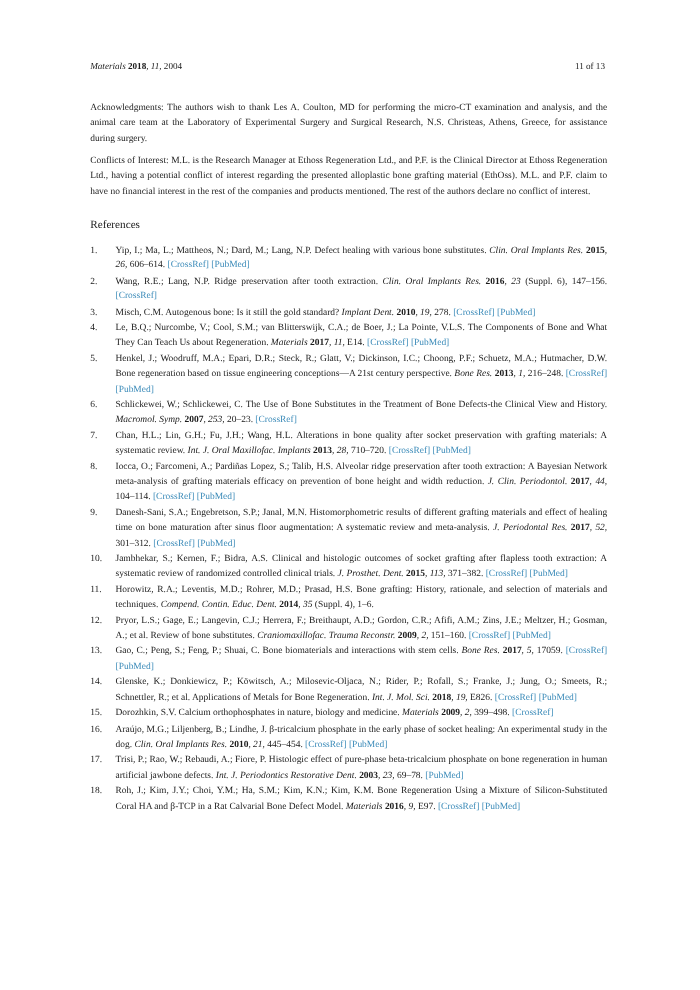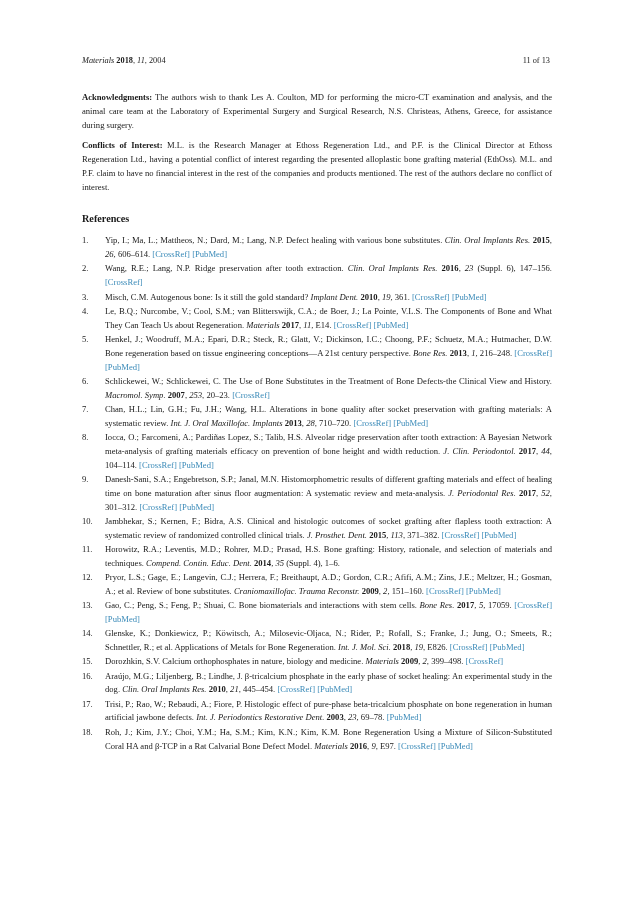--- a/index.html
+++ b/index.html
@@ -15,23 +15,23 @@
     display: flex; justify-content: space-between;
   }
   .header .journal { font-style: italic; }
   .header b { font-weight: bold; font-style: normal; }
   .content {
     position: absolute; left: 82px; width: 470px; top: 91px;
     font-family: "Liberation Serif", serif; font-size: 8.6px; line-height: 13.8px;
     text-align: justify;
   }
   .para { margin: 0 0 7px 0; }
-  .para b { font-weight: bold; }
+  .para b { font-weight: normal; }
   h2.refs {
-    font-family: "Liberation Serif", serif; font-size: 10.2px; font-weight: bold;
+    font-family: "Liberation Serif", serif; font-size: 10.2px; font-weight: normal;
     margin: 17px 0 9px 0;
   }
   ol.reflist { list-style: none; margin: 0; padding: 0; }
   ol.reflist li {
     position: relative; padding-left: 23px; margin-bottom: 0.5px;
     text-align: justify;
   }
   ol.reflist li .num { position: absolute; left: 0; top: 0; }
   .j { font-style: italic; }
   .yr { font-weight: bold; }
@@ -48,21 +48,21 @@
   </div>
 
   <div class="content">
     <p class="para"><b>Acknowledgments:</b> <span>The authors wish to thank Les A. Coulton, MD for performing the micro-CT examination and analysis, and the animal care team at the Laboratory of Experimental Surgery and Surgical Research, N.S. Christeas, Athens, Greece, for assistance during surgery.</span></p>
     <p class="para"><b>Conflicts of Interest:</b> <span>M.L. is the Research Manager at Ethoss Regeneration Ltd., and P.F. is the Clinical Director at Ethoss Regeneration Ltd., having a potential conflict of interest regarding the presented alloplastic bone grafting material (EthOss). M.L. and P.F. claim to have no financial interest in the rest of the companies and products mentioned. The rest of the authors declare no conflict of interest.</span></p>
 
     <h2 class="refs">References</h2>
     <ol class="reflist" id="reflist">
         <li><span class="num">1.</span><span>Yip, I.; Ma, L.; Mattheos, N.; Dard, M.; Lang, N.P. Defect healing with various bone substitutes. </span><span class="j">Clin. Oral Implants Res.</span> <span class="yr">2015</span>, <span class="vol">26</span><span>, 606–614. </span><a class="lnk" href="#" style="color: rgb(58, 138, 184);">[CrossRef]</a> <a class="lnk" href="#" style="color: rgb(58, 138, 184);">[PubMed]</a></li>
         <li><span class="num">2.</span><span>Wang, R.E.; Lang, N.P. Ridge preservation after tooth extraction. </span><span class="j">Clin. Oral Implants Res.</span> <span class="yr">2016</span>, <span class="vol">23</span><span> (Suppl. 6), 147–156. </span><a class="lnk" href="#" style="color: rgb(58, 138, 184);">[CrossRef]</a></li>
-        <li><span class="num">3.</span><span>Misch, C.M. Autogenous bone: Is it still the gold standard? </span><span class="j">Implant Dent.</span> <span class="yr">2010</span>, <span class="vol">19</span><span>, 361. </span><a class="lnk" href="#" style="color: rgb(58, 138, 184);">[CrossRef]</a> <a class="lnk" href="#" style="color: rgb(58, 138, 184);">[PubMed]</a></li>
+        <li><span class="num">3.</span><span>Misch, C.M. Autogenous bone: Is it still the gold standard? </span><span class="j">Implant Dent.</span> <span class="yr">2010</span>, <span class="vol">19</span><span>, 278. </span><a class="lnk" href="#" style="color: rgb(58, 138, 184);">[CrossRef]</a> <a class="lnk" href="#" style="color: rgb(58, 138, 184);">[PubMed]</a></li>
         <li><span class="num">4.</span><span>Le, B.Q.; Nurcombe, V.; Cool, S.M.; van Blitterswijk, C.A.; de Boer, J.; La Pointe, V.L.S. The Components of Bone and What They Can Teach Us about Regeneration. </span><span class="j">Materials</span> <span class="yr">2017</span>, <span class="vol">11</span><span>, E14. </span><a class="lnk" href="#" style="color: rgb(58, 138, 184);">[CrossRef]</a> <a class="lnk" href="#" style="color: rgb(58, 138, 184);">[PubMed]</a></li>
         <li><span class="num">5.</span><span>Henkel, J.; Woodruff, M.A.; Epari, D.R.; Steck, R.; Glatt, V.; Dickinson, I.C.; Choong, P.F.; Schuetz, M.A.; Hutmacher, D.W. Bone regeneration based on tissue engineering conceptions—A 21st century perspective. </span><span class="j">Bone Res.</span> <span class="yr">2013</span>, <span class="vol">1</span><span>, 216–248. </span><a class="lnk" href="#" style="color: rgb(58, 138, 184);">[CrossRef]</a> <a class="lnk" href="#" style="color: rgb(58, 138, 184);">[PubMed]</a></li>
         <li><span class="num">6.</span><span>Schlickewei, W.; Schlickewei, C. The Use of Bone Substitutes in the Treatment of Bone Defects-the Clinical View and History. </span><span class="j">Macromol. Symp.</span> <span class="yr">2007</span>, <span class="vol">253</span><span>, 20–23. </span><a class="lnk" href="#" style="color: rgb(58, 138, 184);">[CrossRef]</a></li>
         <li><span class="num">7.</span><span>Chan, H.L.; Lin, G.H.; Fu, J.H.; Wang, H.L. Alterations in bone quality after socket preservation with grafting materials: A systematic review. </span><span class="j">Int. J. Oral Maxillofac. Implants</span> <span class="yr">2013</span>, <span class="vol">28</span><span>, 710–720. </span><a class="lnk" href="#" style="color: rgb(58, 138, 184);">[CrossRef]</a> <a class="lnk" href="#" style="color: rgb(58, 138, 184);">[PubMed]</a></li>
         <li><span class="num">8.</span><span>Iocca, O.; Farcomeni, A.; Pardiñas Lopez, S.; Talib, H.S. Alveolar ridge preservation after tooth extraction: A Bayesian Network meta-analysis of grafting materials efficacy on prevention of bone height and width reduction. </span><span class="j">J. Clin. Periodontol.</span> <span class="yr">2017</span>, <span class="vol">44</span><span>, 104–114. </span><a class="lnk" href="#" style="color: rgb(58, 138, 184);">[CrossRef]</a> <a class="lnk" href="#" style="color: rgb(58, 138, 184);">[PubMed]</a></li>
         <li><span class="num">9.</span><span>Danesh-Sani, S.A.; Engebretson, S.P.; Janal, M.N. Histomorphometric results of different grafting materials and effect of healing time on bone maturation after sinus floor augmentation: A systematic review and meta-analysis. </span><span class="j">J. Periodontal Res.</span> <span class="yr">2017</span>, <span class="vol">52</span><span>, 301–312. </span><a class="lnk" href="#" style="color: rgb(58, 138, 184);">[CrossRef]</a> <a class="lnk" href="#" style="color: rgb(58, 138, 184);">[PubMed]</a></li>
         <li><span class="num">10.</span><span>Jambhekar, S.; Kernen, F.; Bidra, A.S. Clinical and histologic outcomes of socket grafting after flapless tooth extraction: A systematic review of randomized controlled clinical trials. </span><span class="j">J. Prosthet. Dent.</span> <span class="yr">2015</span>, <span class="vol">113</span><span>, 371–382. </span><a class="lnk" href="#" style="color: rgb(58, 138, 184);">[CrossRef]</a> <a class="lnk" href="#" style="color: rgb(58, 138, 184);">[PubMed]</a></li>
         <li><span class="num">11.</span><span>Horowitz, R.A.; Leventis, M.D.; Rohrer, M.D.; Prasad, H.S. Bone grafting: History, rationale, and selection of materials and techniques. </span><span class="j">Compend. Contin. Educ. Dent.</span> <span class="yr">2014</span>, <span class="vol">35</span><span> (Suppl. 4), 1–6.</span></li>
         <li><span class="num">12.</span><span>Pryor, L.S.; Gage, E.; Langevin, C.J.; Herrera, F.; Breithaupt, A.D.; Gordon, C.R.; Afifi, A.M.; Zins, J.E.; Meltzer, H.; Gosman, A.; et al. Review of bone substitutes. </span><span class="j">Craniomaxillofac. Trauma Reconstr.</span> <span class="yr">2009</span>, <span class="vol">2</span><span>, 151–160. </span><a class="lnk" href="#" style="color: rgb(58, 138, 184);">[CrossRef]</a> <a class="lnk" href="#" style="color: rgb(58, 138, 184);">[PubMed]</a></li>
         <li><span class="num">13.</span><span>Gao, C.; Peng, S.; Feng, P.; Shuai, C. Bone biomaterials and interactions with stem cells. </span><span class="j">Bone Res.</span> <span class="yr">2017</span>, <span class="vol">5</span><span>, 17059. </span><a class="lnk" href="#" style="color: rgb(58, 138, 184);">[CrossRef]</a> <a class="lnk" href="#" style="color: rgb(58, 138, 184);">[PubMed]</a></li>

